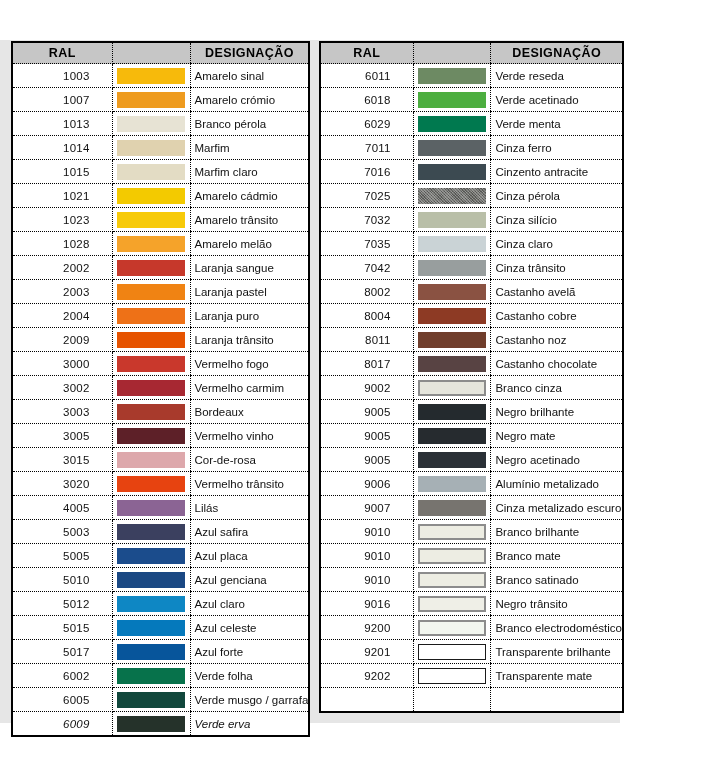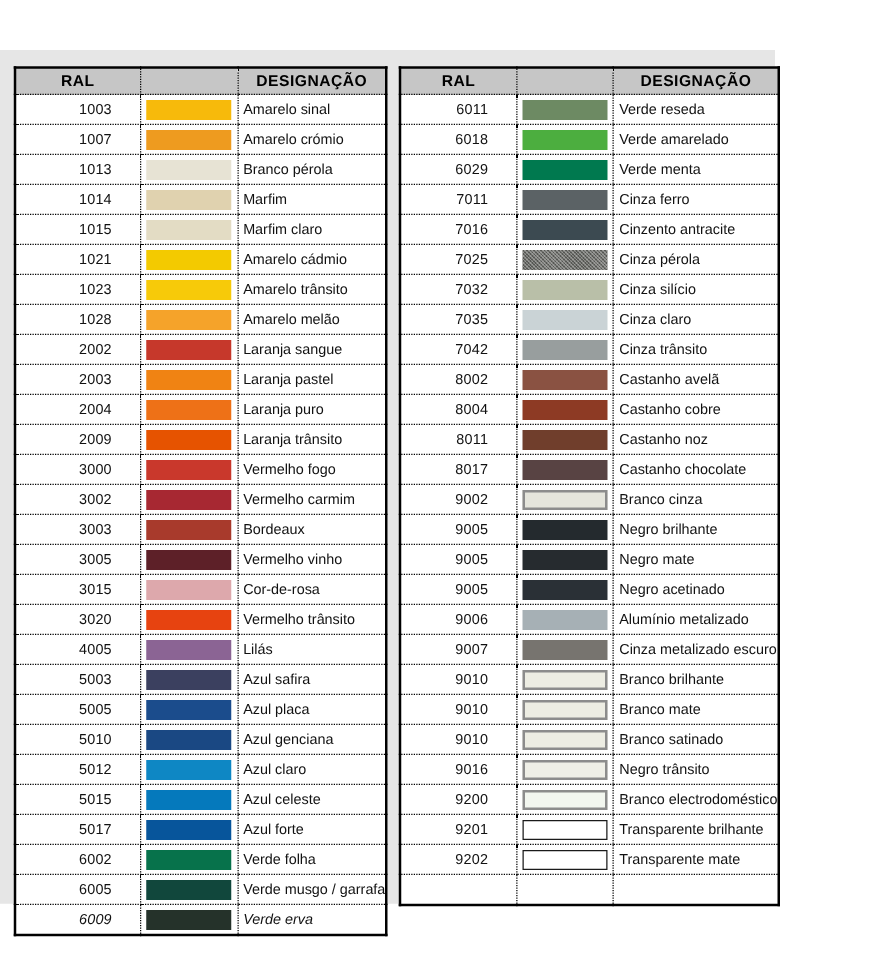--- a/index.html
+++ b/index.html
@@ -29,21 +29,21 @@
     position: absolute;
     left: 0;
     top: 40px;
     width: 624px;
     height: 683px;
     box-sizing: border-box;
   }
 
   .ral-table {
     position: absolute;
-    top: 13px;
+    top: 1px;
     border: 2px solid #000000;
     border-collapse: collapse;
     background: #ffffff;
     table-layout: fixed;
   }
   #table-left  { left: 11px;  }
   #table-right { left: 319px; }
 
   .ral-table col.c-ral  { width: 100px; }
   .ral-table col.c-sw   { width: 78px;  }
@@ -346,21 +346,21 @@
           <td class="cell-swatch">
             <span class="swatch" style="background: rgb(109, 138, 99);"></span>
           </td>
           <td class="cell-name">Verde reseda</td>
         </tr>
         <tr>
           <td class="cell-ral">6018</td>
           <td class="cell-swatch">
             <span class="swatch" style="background: rgb(76, 174, 63);"></span>
           </td>
-          <td class="cell-name">Verde amarelado</td>
+          <td class="cell-name">Verde acetinado</td>
         </tr>
         <tr>
           <td class="cell-ral">6029</td>
           <td class="cell-swatch">
             <span class="swatch" style="background: rgb(0, 121, 79);"></span>
           </td>
           <td class="cell-name">Verde menta</td>
         </tr>
         <tr>
           <td class="cell-ral">7011</td>

